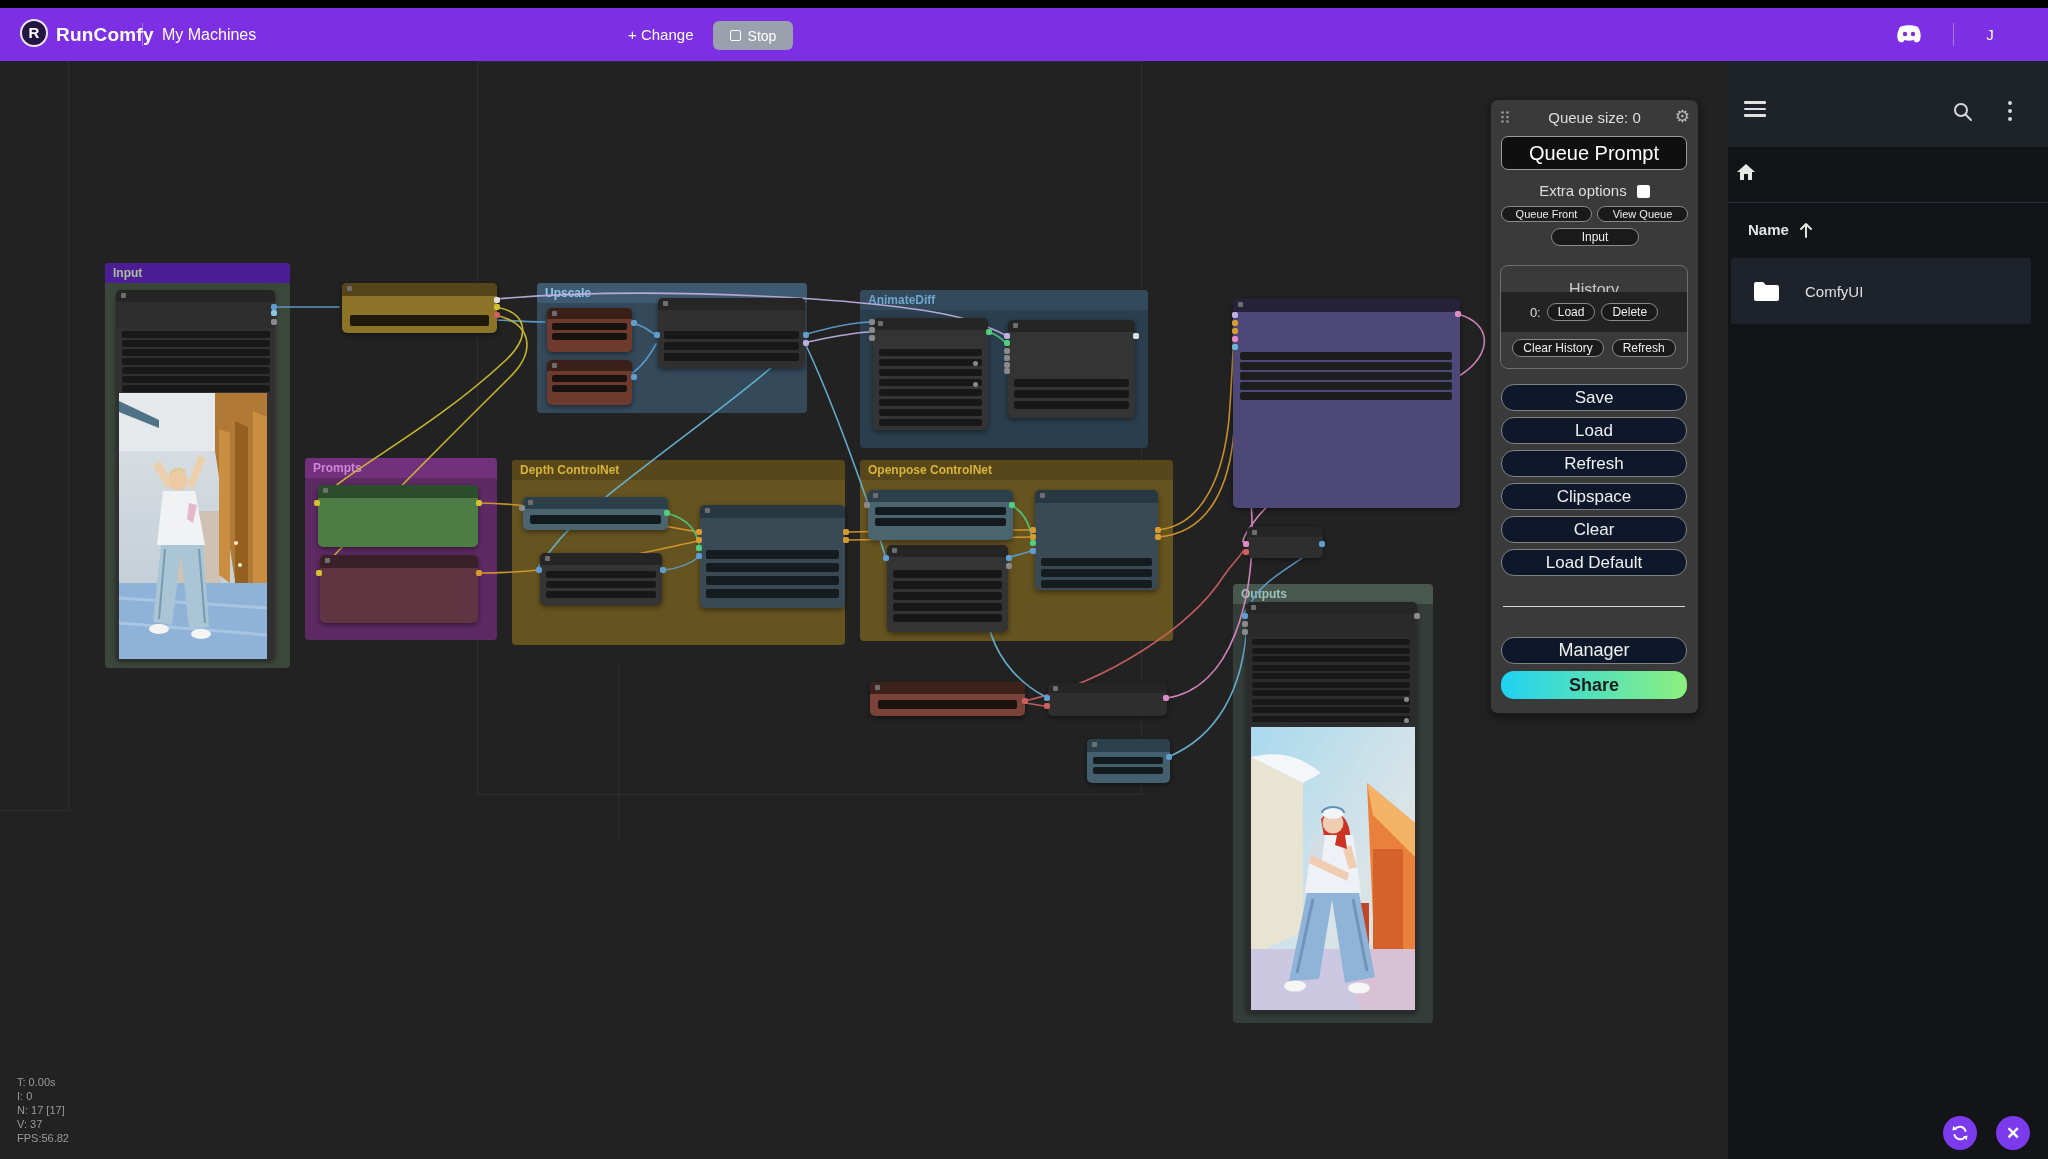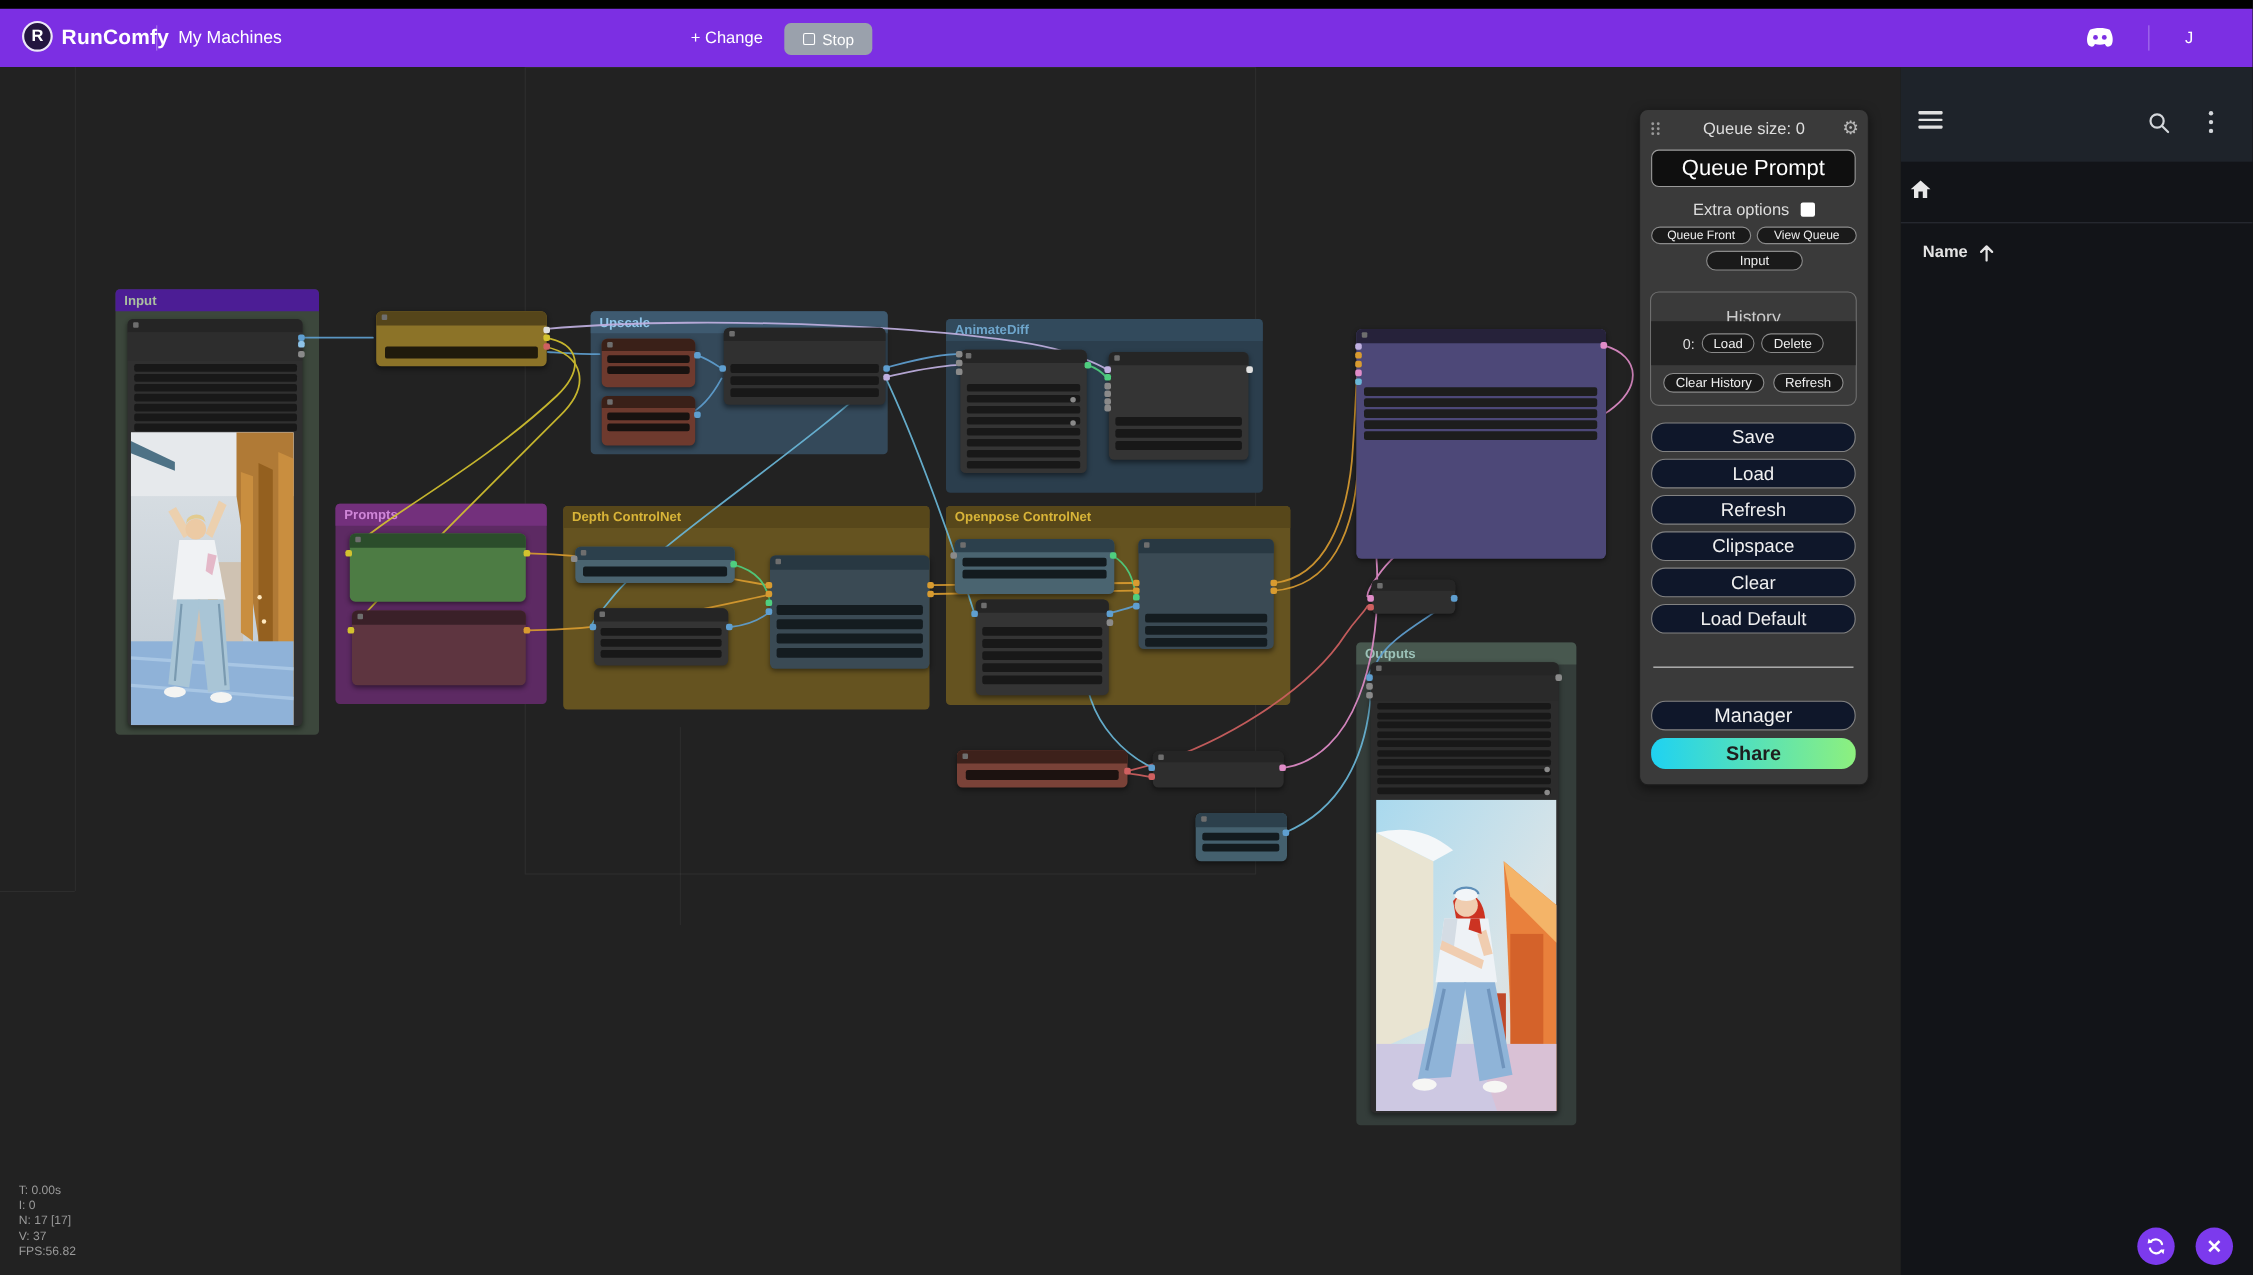--- a/index.html
+++ b/index.html
@@ -542,20 +542,26 @@
     <svg class="abs" style="left:8px;top:101px;cursor:pointer;" width="20" height="20" viewBox="0 0 20 20">
       <path d="M10,2 L19,10 L16,10 L16,18 L12,18 L12,12 L8,12 L8,18 L4,18 L4,10 L1,10 Z" fill="#e8e8e8"></path>
     </svg>
     <div id="sbdiv" class="abs"></div>
     <div id="sbname" class="abs">
       <span>Name</span>
       <svg width="14" height="16" viewBox="0 0 14 16">
         <path d="M7,15 L7,2 M2,7 L7,2 L12,7" fill="none" stroke="#e4e4e4" stroke-width="2" stroke-linecap="round" stroke-linejoin="round"></path>
       </svg>
     </div>
+    <div id="sbrow" class="abs">
+      <svg style="margin-left:22px;" width="28" height="22" viewBox="0 0 28 22">
+        <path d="M1,4 a2,2 0 0 1 2,-2 h7 l3,3 h11 a2,2 0 0 1 2,2 v12 a2,2 0 0 1 -2,2 h-21 a2,2 0 0 1 -2,-2 z" fill="#fff"></path>
+      </svg>
+      <span style="margin-left:24px;font-size:15px;color:#e0e0e0;">ComfyUI</span>
+    </div>
   </div>
 
   <div class="fab" style="left:1943px;top:1116px;">
     <svg width="18" height="18" viewBox="0 0 18 18">
       <path d="M14.5,7 A6,6 0 0 0 4,5" fill="none" stroke="#fff" stroke-width="2" stroke-linecap="round"></path>
       <polygon points="2.2,1.8 5.8,5.6 1.4,6.4" fill="#fff"></polygon>
       <path d="M3.5,11 A6,6 0 0 0 14,13" fill="none" stroke="#fff" stroke-width="2" stroke-linecap="round"></path>
       <polygon points="15.8,16.2 12.2,12.4 16.6,11.6" fill="#fff"></polygon>
     </svg>
   </div>

